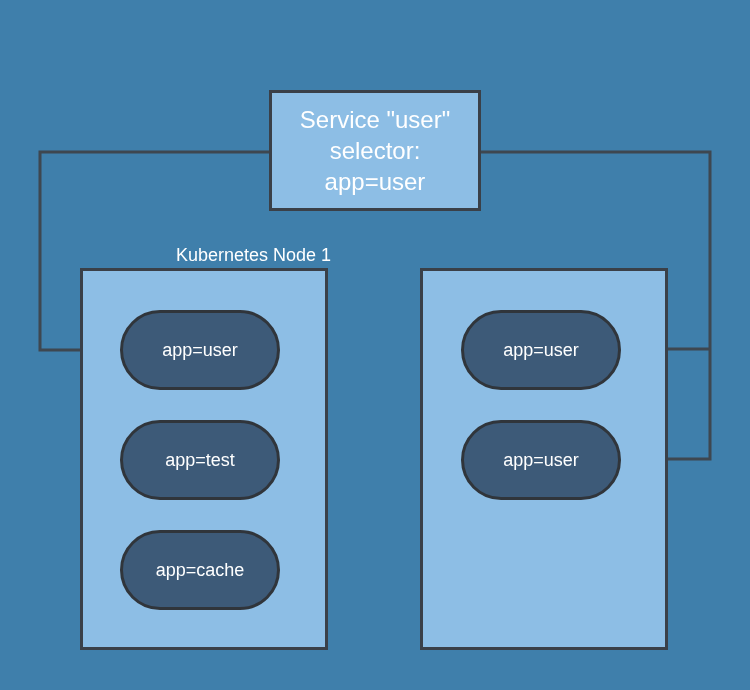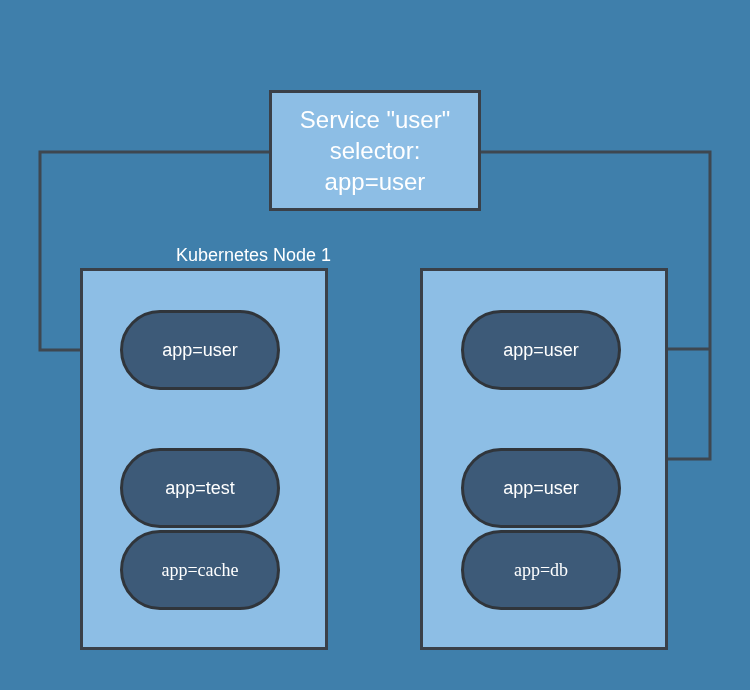--- a/index.html
+++ b/index.html
@@ -87,22 +87,22 @@
     border-radius: 40px;
     display: flex;
     align-items: center;
     justify-content: center;
     color: var(--text);
     font-size: 18px;
   }
   .pill.c1 { left: 120px; }
   .pill.c2 { left: 461px; }
   .pill.r1 { top: 310px; }
-  .pill.r2 { top: 420px; margin-top: 28px; }
-  .pill.r3 { top: 530px; font-family: Liberation Serif, serif; }
+  .pill.r2 { top: 420px; }
+  .pill.r3 { top: 530px; }
 </style>
 </head>
 <body>
 
 <div class="canvas">
 
   <svg class="connector-svg" viewBox="0 0 750 690">
     <path d="M269 152 H40 V350 H104"></path>
     <polygon points="119,350 101,342 101,358"></polygon>
 
@@ -120,15 +120,14 @@
 
   <div class="node-box n1"></div>
   <div class="node-box n2"></div>
 
   <div class="pill c1 r1">app=user</div>
   <div class="pill c1 r2">app=test</div>
   <div class="pill c1 r3">app=cache</div>
 
   <div class="pill c2 r1">app=user</div>
   <div class="pill c2 r2">app=user</div>
-  <div class="pill c2 r3">app=db</div>
 
 </div>
 
 </body></html>

